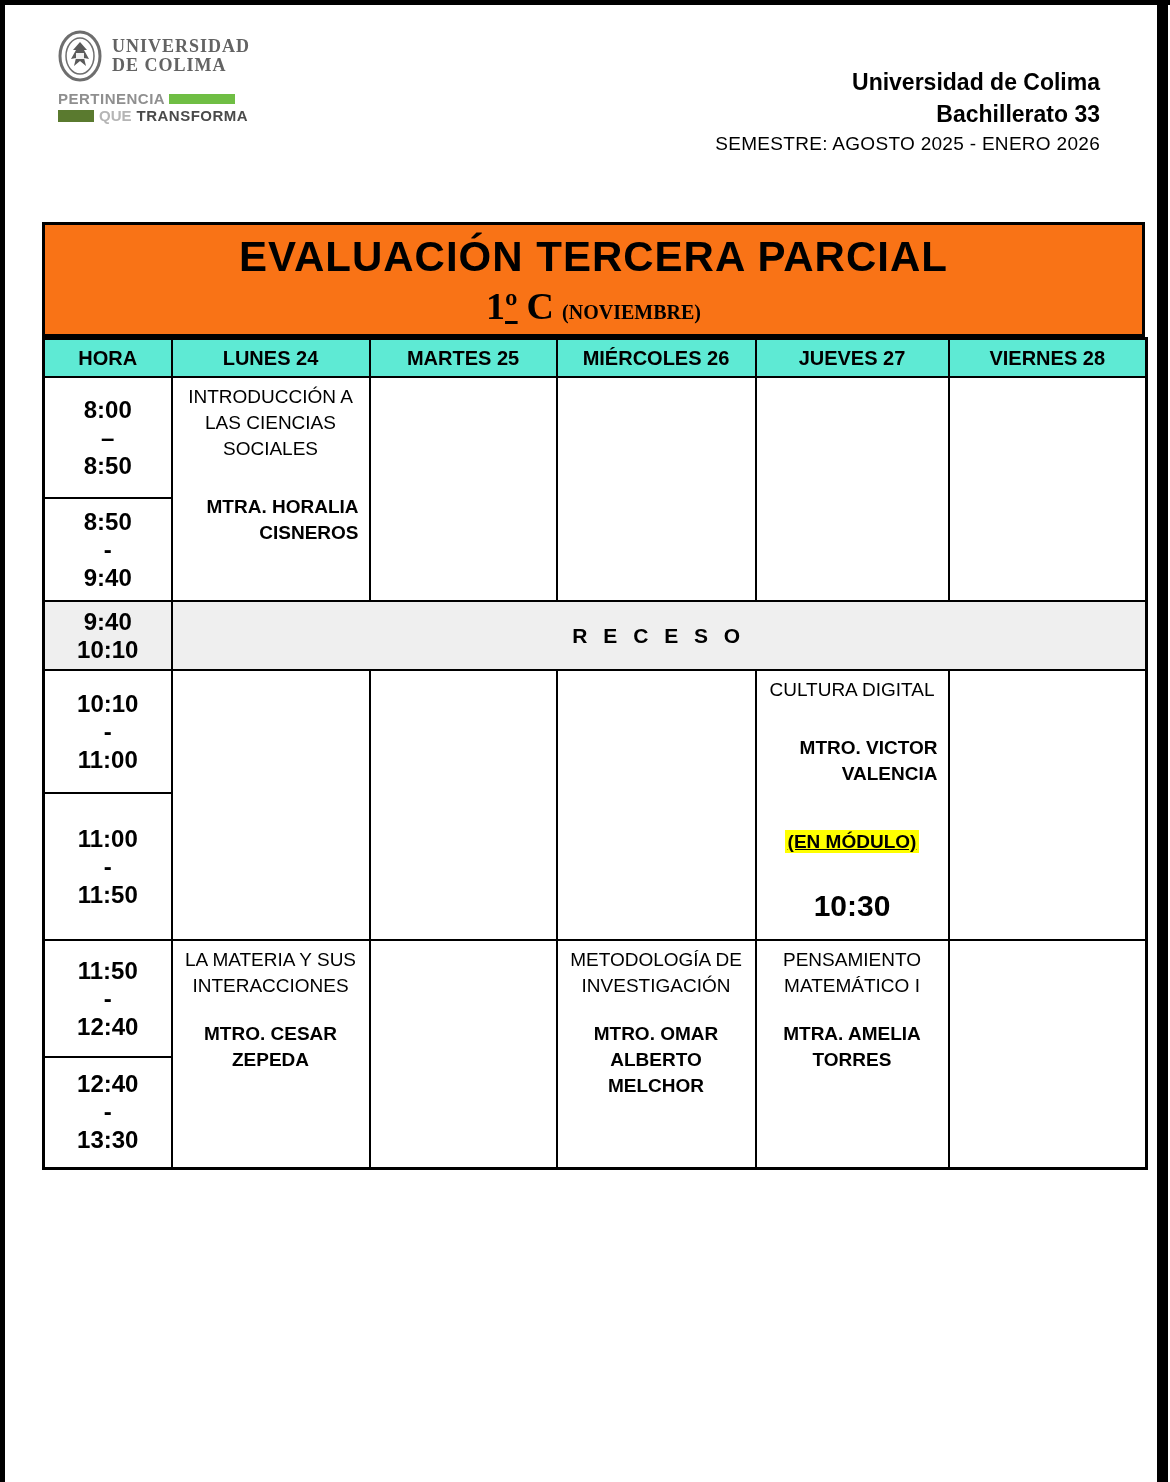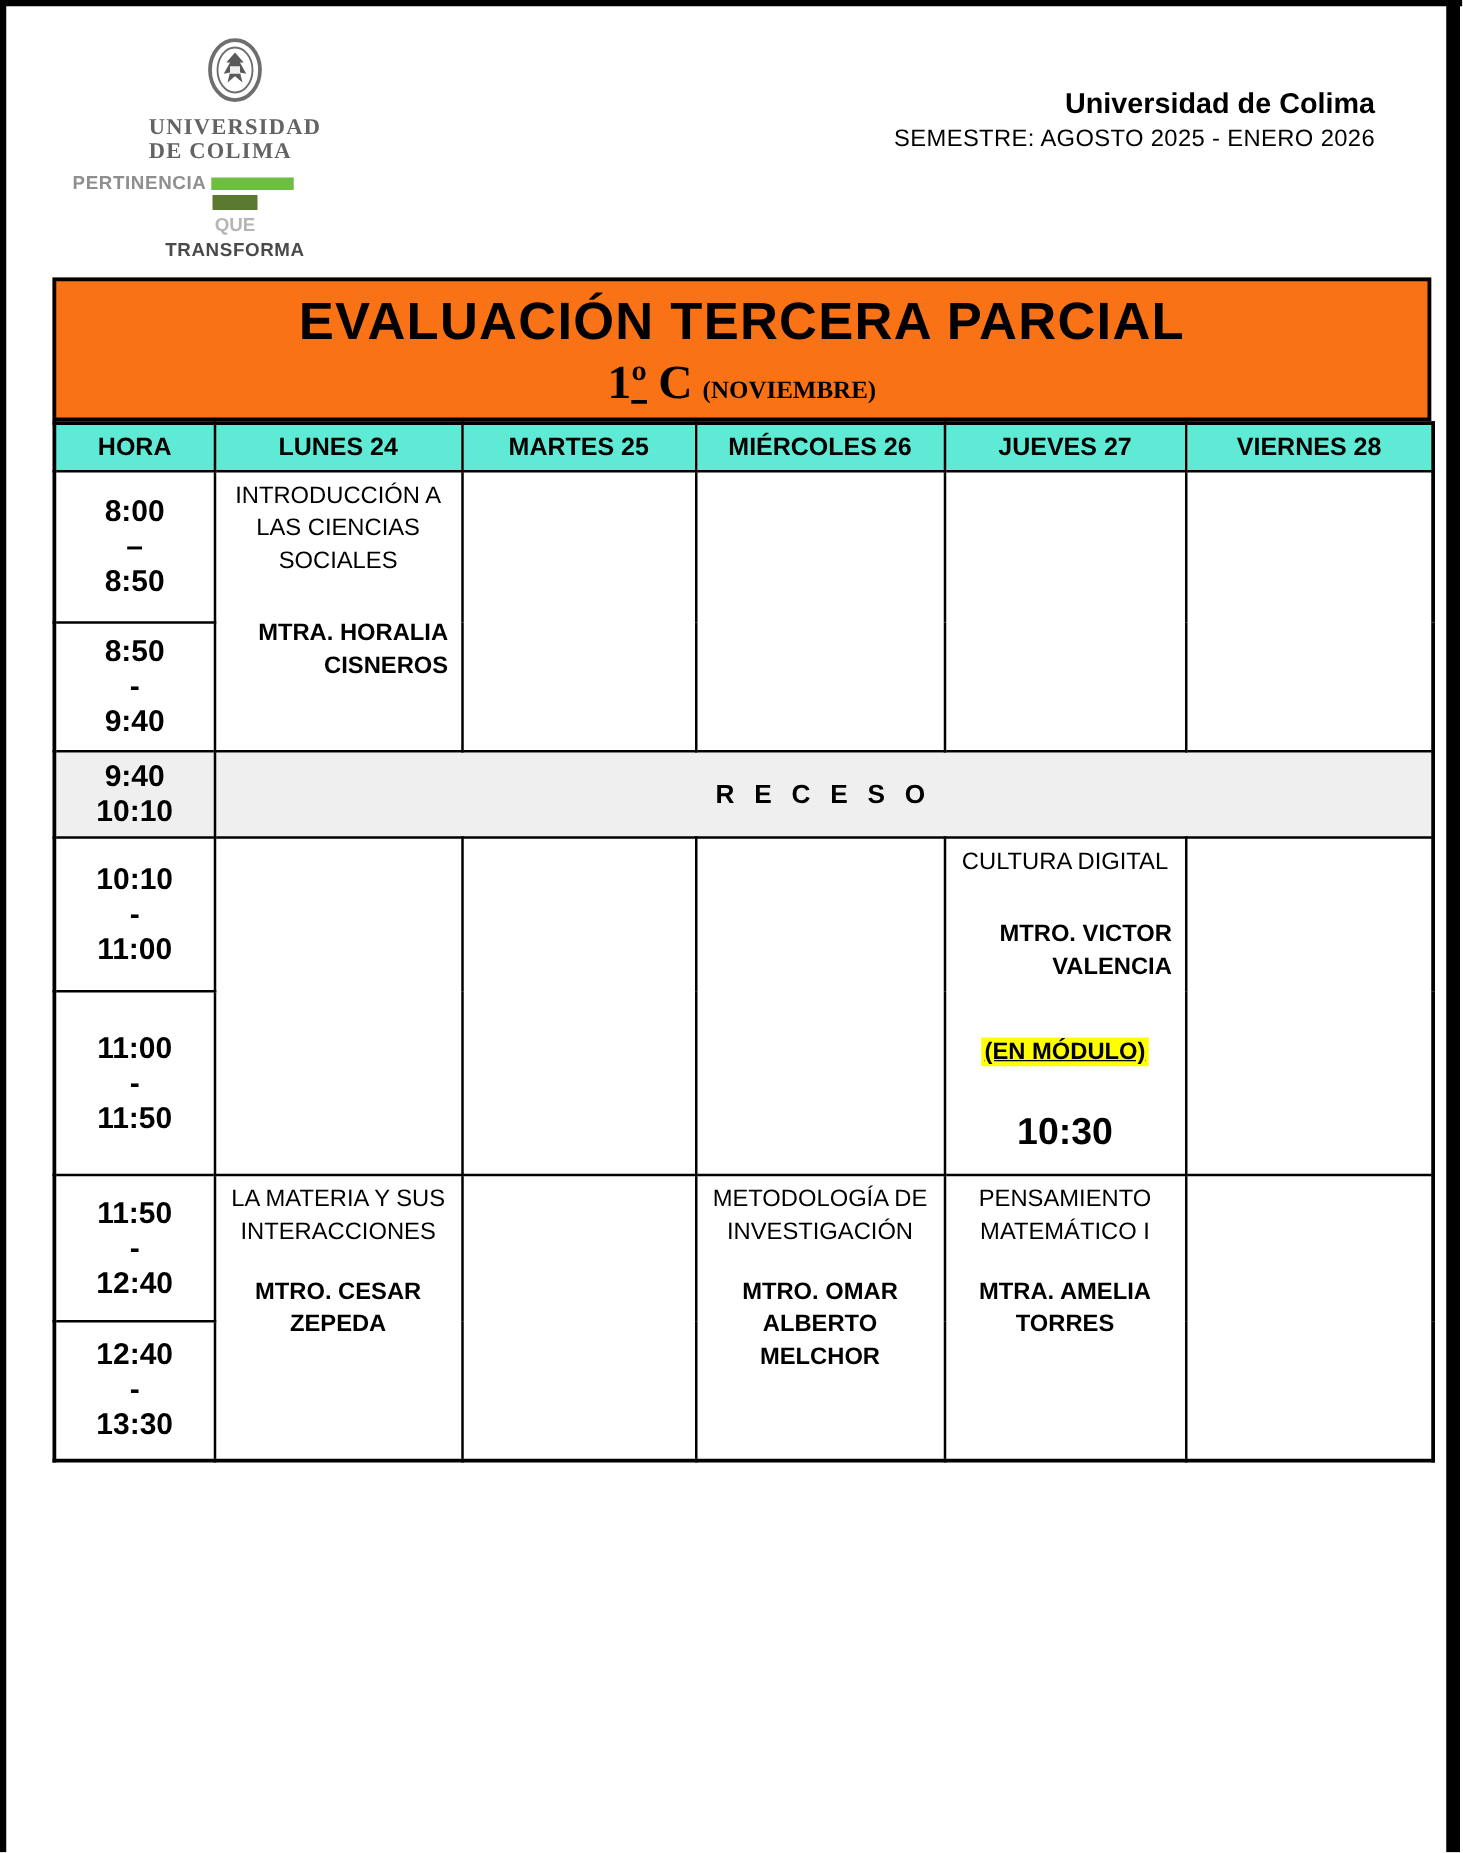--- a/index.html
+++ b/index.html
@@ -6,31 +6,31 @@
   .sheet{position:relative;width:1170px;height:1482px;background:#ffffff;overflow:hidden;
          font-family:"Liberation Sans",sans-serif;color:#000;}
   
   .edge{position:absolute;background:#000;}
   .edge-top{left:0;top:0;width:1170px;height:5px;}
   .edge-left{left:0;top:0;width:5px;height:1482px;}
   .edge-right{left:1157px;top:0;width:11px;height:1482px;}
 
   
   .logo{position:absolute;left:58px;top:30px;width:260px;}
-  .logo-top{display:flex;align-items:center;gap:10px;flex-direction:column;}
+  .logo-top{display:flex;align-items:center;gap:10px;}
   .crest{flex:0 0 auto;}
   .logo-text{font-family:"Liberation Serif",serif;color:#636363;font-size:18px;
              letter-spacing:1px;line-height:19px;font-weight:600;}
   .tagline{margin-top:9px;font-size:15px;font-weight:bold;line-height:15px;}
   .tag-row1{display:flex;align-items:center;gap:4px;}
   .tag-row1 .word{color:#8f8f8f;letter-spacing:.5px;}
   .bar{display:inline-block;height:10px;}
   .bar-light{width:66px;background:#6FBE44;}
   .bar-dark{width:36px;background:#5A7A2F;height:12px;}
-  .tag-row2{display:flex;align-items:center;gap:5px;margin-top:2px;flex-direction:column;}
+  .tag-row2{display:flex;align-items:center;gap:5px;margin-top:2px;}
   .tag-row2 .que{color:#b5b5b5;}
   .tag-row2 .transforma{color:#4a4a4a;letter-spacing:.5px;}
 
   
   .head-right{position:absolute;right:70px;top:66px;text-align:right;}
   .hr-org{font-size:23px;font-weight:bold;line-height:32px;}
   .hr-dept{font-size:24px;line-height:35px;letter-spacing:.5px;}
   .hr-school{font-size:23px;font-weight:bold;line-height:32px;}
   .hr-sem{font-size:19px;line-height:28px;letter-spacing:.3px;}
 
@@ -96,20 +96,21 @@
       <div class="tag-row2">
         <span class="bar bar-dark"></span>
         <span class="que">QUE</span>
         <span class="transforma">TRANSFORMA</span>
       </div>
     </div>
   </div>
 
   <div class="head-right">
     <div class="hr-org">Universidad de Colima</div>
+    <div class="hr-school">Bachillerato 33</div>
     <div class="hr-sem">SEMESTRE: AGOSTO 2025 - ENERO 2026</div>
   </div>
 
   <div class="banner">
     <div class="banner-title">EVALUACIÓN TERCERA PARCIAL</div>
     <div class="banner-sub">
       <span class="banner-group"><span>1</span><span class="ord">º</span><span class="letter">C</span></span>
       <span class="banner-month">(NOVIEMBRE)</span>
     </div>
   </div>

